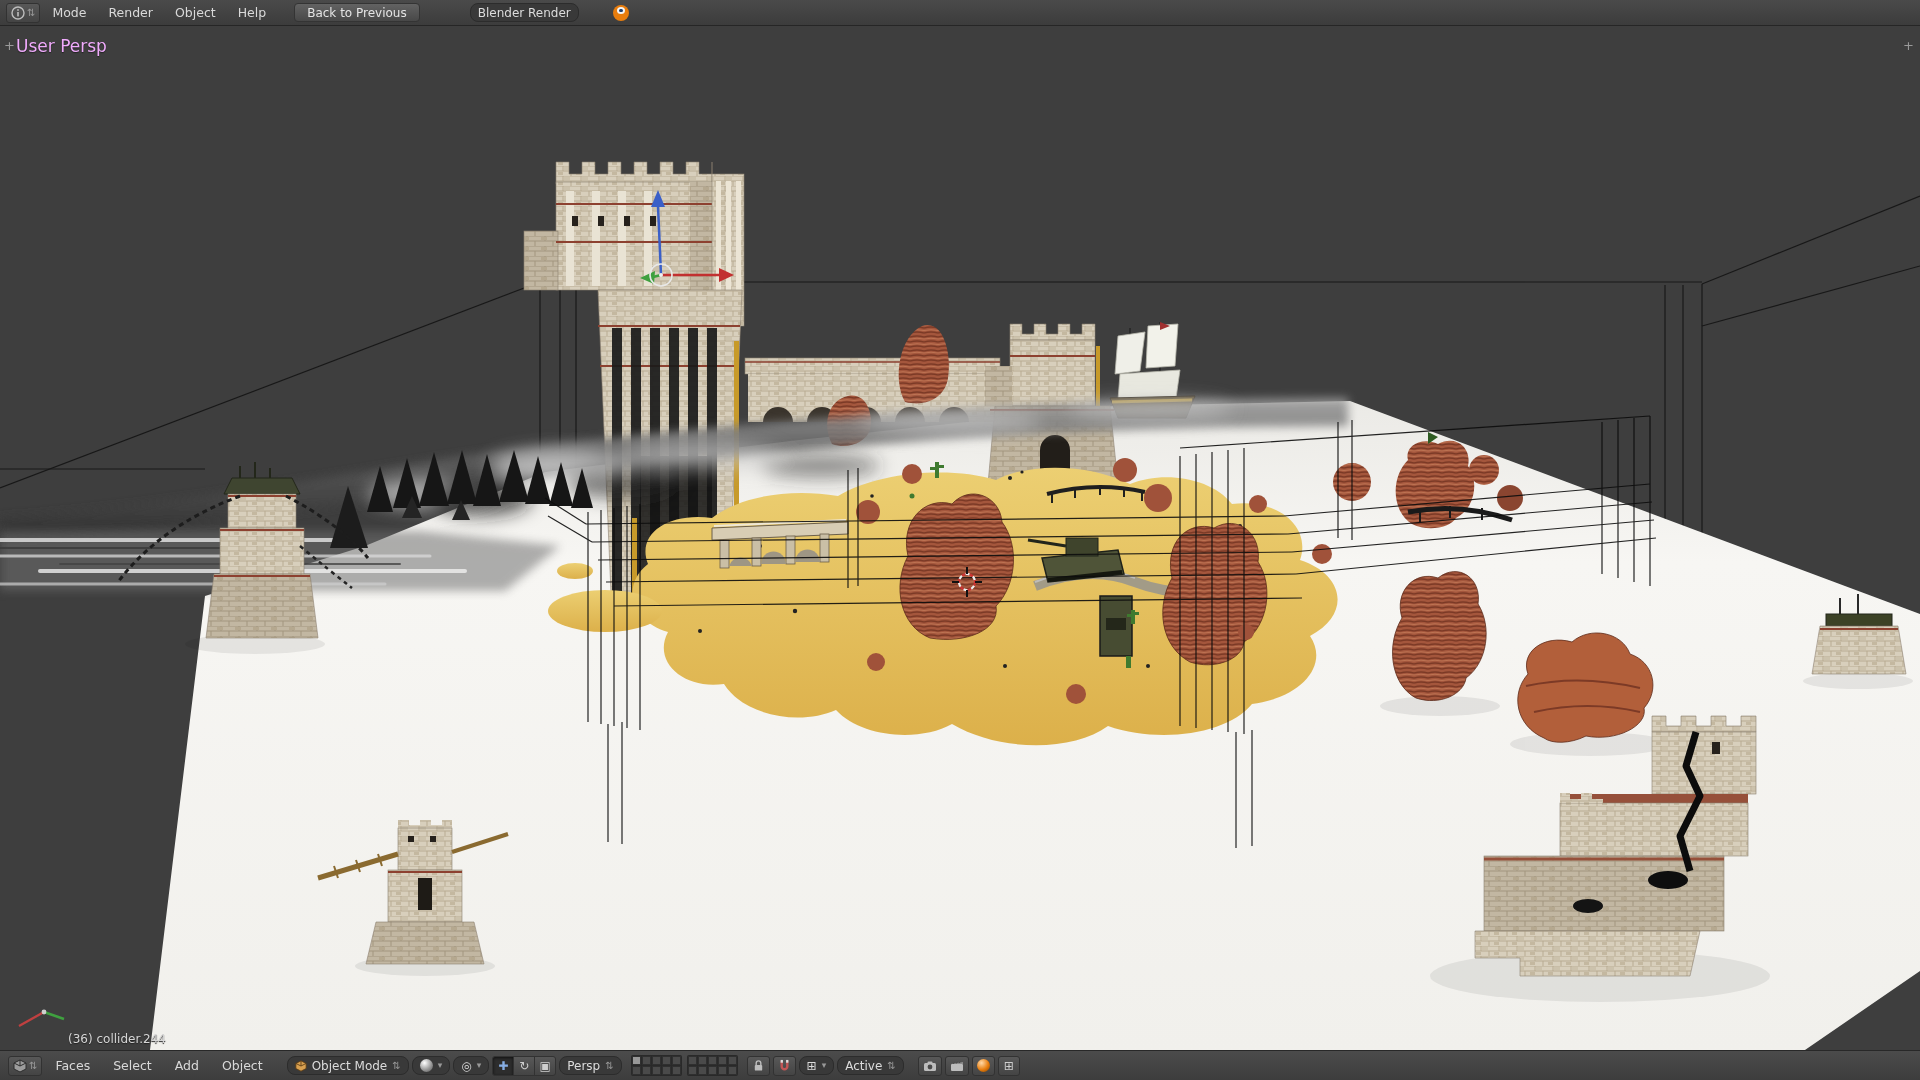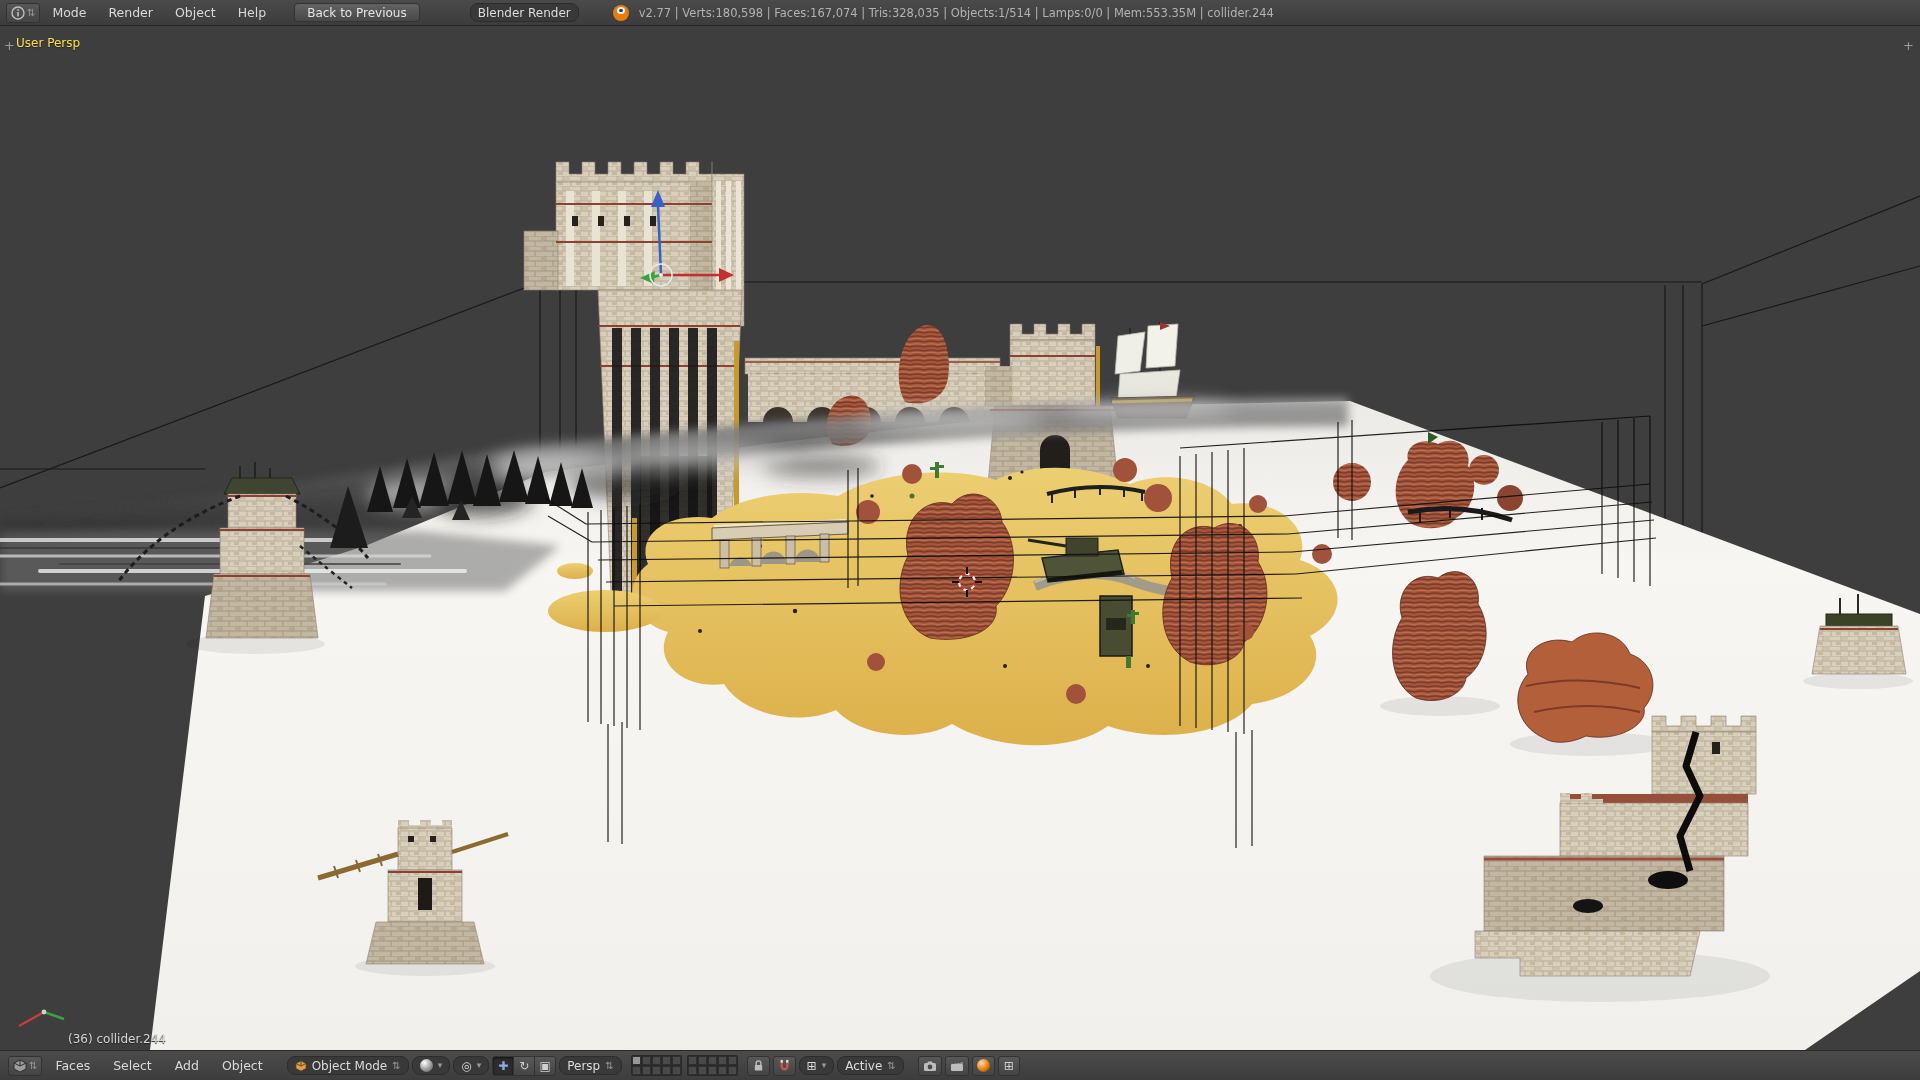--- a/index.html
+++ b/index.html
@@ -35,21 +35,21 @@
   .sphere.orange{background:radial-gradient(circle at 35% 30%,#ffd9a8,#e87d0d 55%,#7c3f00);}
 
   .layers{display:inline-flex;gap:5px;margin:0 6px;}
   .layer-grid{display:grid;grid-template-columns:repeat(5,9px);grid-auto-rows:9px;gap:1px;background:#292929;padding:1px;border-radius:2px;}
   .layer-cell{background:#4a4a4a;border:1px solid #2f2f2f;}
   .layer-cell.active{background:#989898;}
 
   
   .viewport{position:relative;width:1920px;height:1024px;background:#3e3e3e;}
   .viewport svg.scene{position:absolute;inset:0;}
-  .vp-label{position:absolute;left:16px;top:10px;font-size:12px;color:#fde047;text-shadow:0 1px 1px #222;}
+  .vp-label{position:absolute;left:16px;top:10px;font-size:17px;color:#f0abfc;text-shadow:0 1px 1px #222;}
   .vp-object{position:absolute;left:68px;bottom:4px;font-size:12px;color:#d6d6d6;text-shadow:0 1px 1px #222;}
   .corner-plus{position:absolute;top:12px;font-size:13px;color:#9a9a9a;}
   .corner-plus.tl{left:4px;} .corner-plus.tr{right:6px;}
 </style>
 </head>
 <body>
 
 <div class="app">
 
   <div class="bar topbar">
@@ -73,21 +73,20 @@
     <div class="dropdown">
       <span>Blender Render</span>
     </div>
     <span class="gap14"></span>
       <span class="gap14"></span>
     <span class="logo">
         <span class="o1"></span>
         <span class="o2"></span>
         <span class="o3"></span>
       </span>
-    <span class="stats">v2.77 | Verts:180,598 | Faces:167,074 | Tris:328,035 | Objects:1/514 | Lamps:0/0 | Mem:553.35M | collider.244</span>
   </div>
 
   <div class="viewport">
     <svg class="scene" width="1920" height="1024" viewBox="0 0 1920 1024" preserveAspectRatio="none">
       <defs>
         <linearGradient id="groundG" x1="0" y1="0" x2="0" y2="1">
           <stop offset="0" stop-color="#ebeae6"></stop>
             <stop offset="0.25" stop-color="#f7f6f3"></stop>
             <stop offset="1" stop-color="#f1f0ec"></stop>
         </linearGradient>

